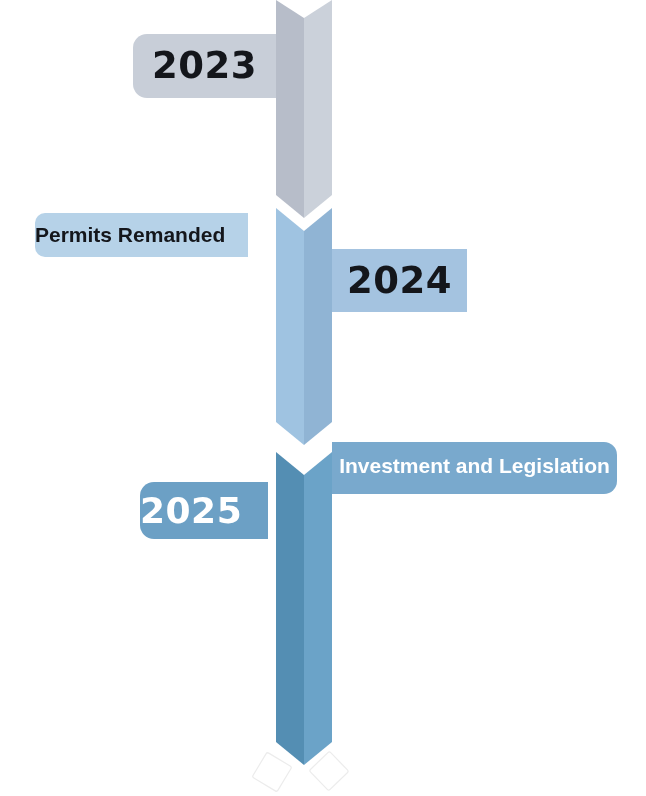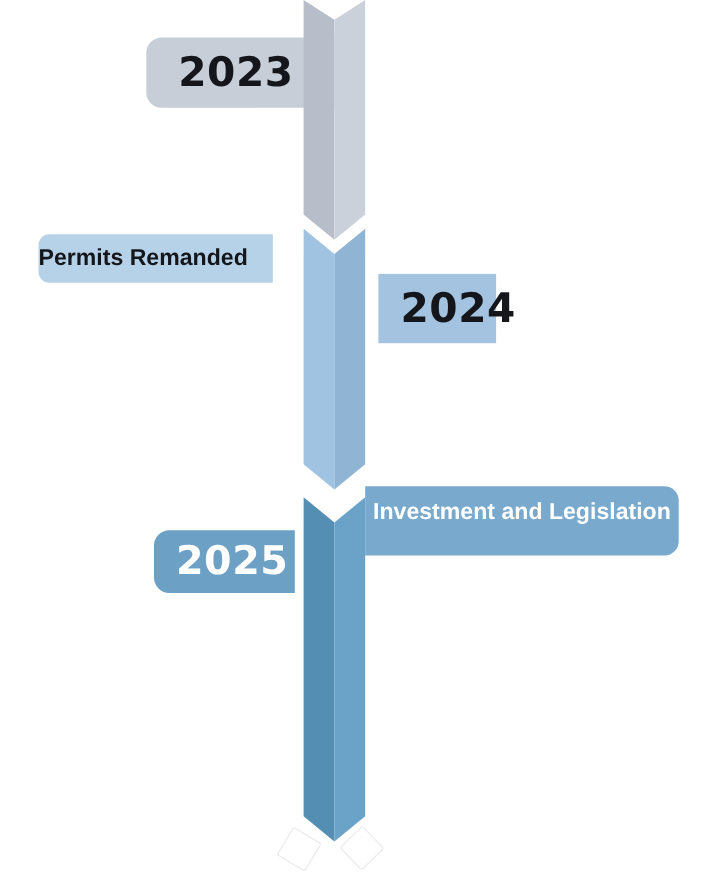--- a/index.html
+++ b/index.html
@@ -25,21 +25,20 @@
     position:absolute;z-index:1;
     font-weight:700;
     box-sizing:border-box;
     white-space:nowrap;
   }
   .year{
     font-family:"DejaVu Sans","Liberation Sans",sans-serif;
     font-size:37px;
     letter-spacing:0.5px;
     text-align:center;
-    padding-left:20px;
   }
   .lbl-2023{
     left:133px;top:34px;width:171px;height:64px;
     line-height:64px;
     padding-right:28px;
     border-radius:14px 0 0 14px;
     background:var(--label_2023_bg);
     color:var(--text_dark);
   }
   .lbl-event-2023{
@@ -55,28 +54,28 @@
     left:35px;top:213px;width:213px;height:44px;
     line-height:44px;
     padding-right:28px;
     text-align:center;
     border-radius:10px 0 0 10px;
     background:var(--permits_bg);
     color:var(--text_dark);
     font-size:21px;
   }
   .lbl-2024{
-    left:344px;top:249px;width:107px;height:63px;
+    left:332px;top:249px;width:135px;height:63px;
     line-height:63px;
     border-radius:0;
     background:var(--label_2024_bg);
     color:var(--text_dark);
   }
   .lbl-invest{
-    left:332px;top:442px;width:285px;height:63px;
+    left:332px;top:442px;width:285px;height:52px;
     line-height:47px;
     text-align:center;
     border-radius:0 13px 13px 0;
     background:var(--invest_bg);
     color:var(--text_light);
     font-size:21px;
   }
   .lbl-2025{
     left:140px;top:482px;width:128px;height:57px;
     line-height:57px;

